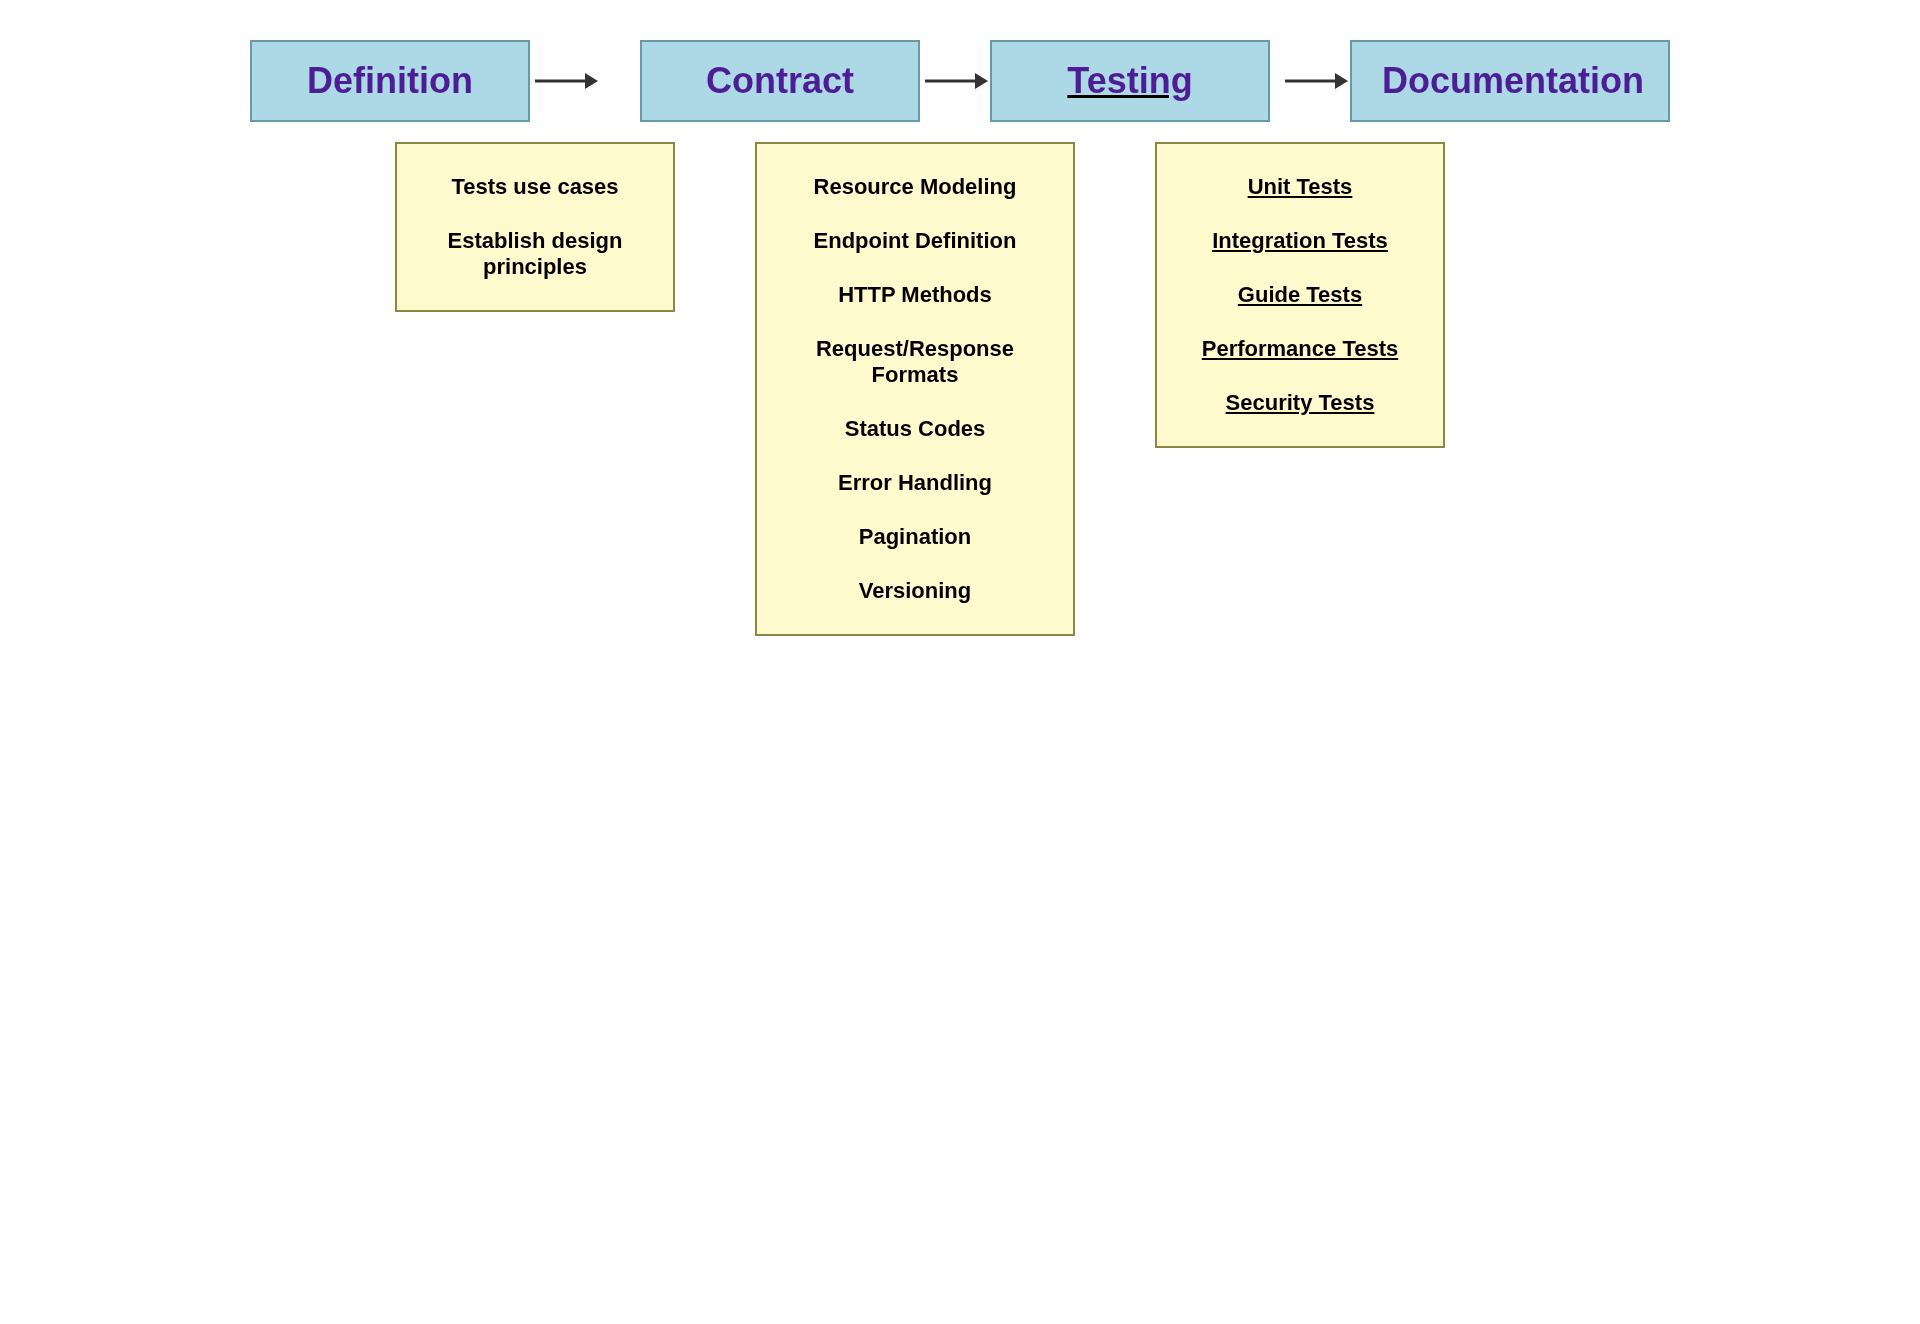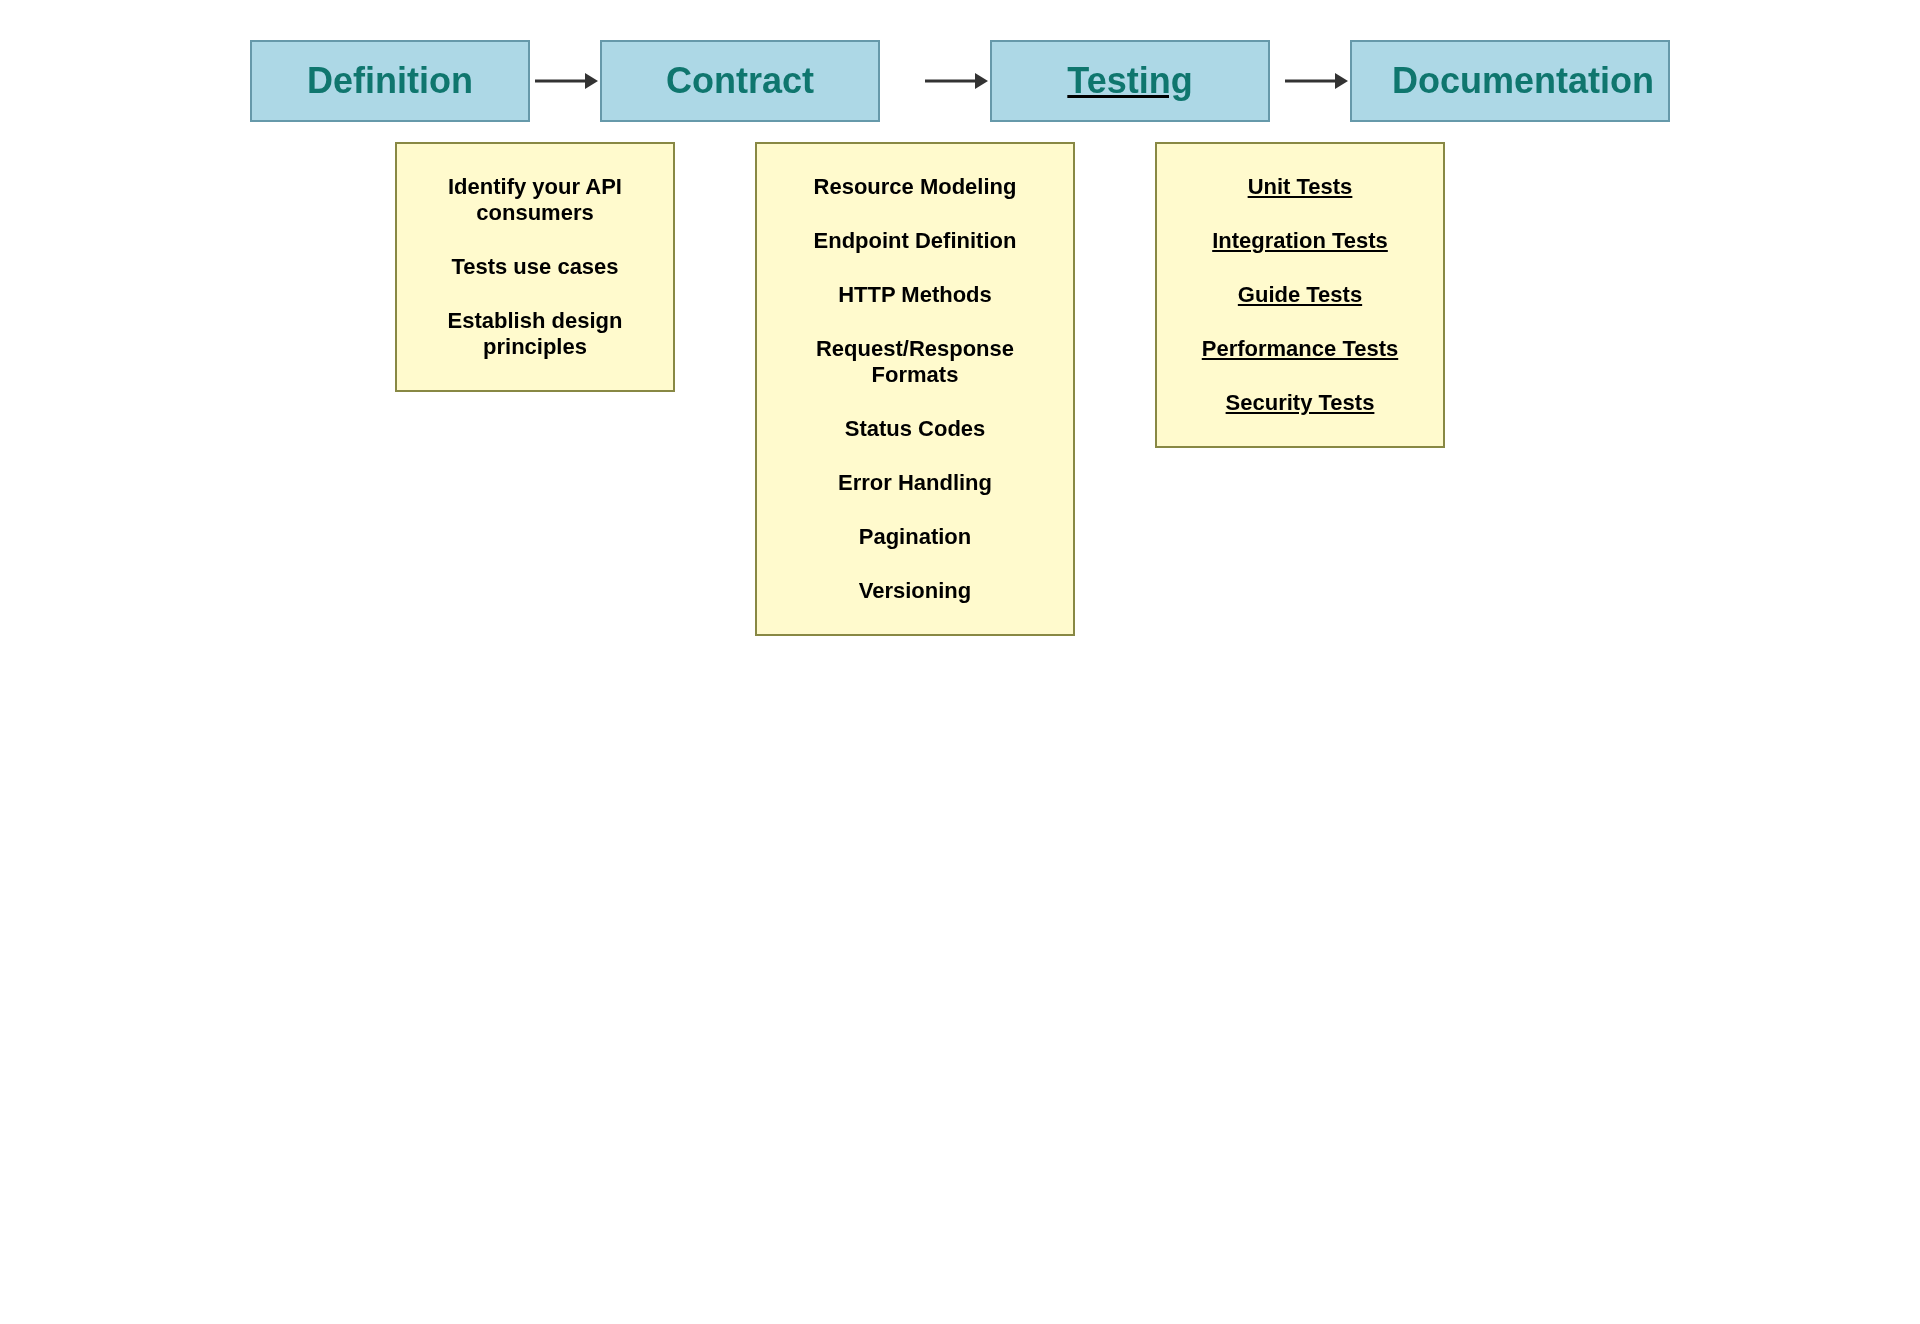--- a/index.html
+++ b/index.html
@@ -22,24 +22,24 @@
       display: flex;
       flex-direction: column;
       align-items: center;
       width: 100%;
       max-width: 1400px;
     }
 
     .stage-header {
       background-color: #add8e6;
       border: 2px solid #6699aa;
-      padding: 18px 40px;
+      padding: 18px 30px;
       font-size: 36px;
       font-weight: bold;
-      color: #0f766e;
+      color: #4c1d95;
       min-width: 280px;
       text-align: center;
     }
 
     .content-box {
       background-color: #fffacd;
       border: 2px solid #888844;
       padding: 30px 20px;
       font-size: 22px;
       font-weight: bold;
@@ -81,21 +81,21 @@
       min-width: 280px;
       width: 280px;
       display: flex;
       justify-content: center;
     }
 
     .stage-header-wrapper-2 {
       min-width: 320px;
       width: 320px;
       display: flex;
-      justify-content: flex-start;
+      justify-content: flex-end;
     }
 
     .stage-header-wrapper-3 {
       min-width: 290px;
       width: 290px;
       display: flex;
       text-decoration: underline;
     }
 
     .stage-header-wrapper-4 {
@@ -171,21 +171,20 @@
       <div class="stage-header">
         <span>Documentation</span>
       </div>
     </div>
   </div>
 
   <div class="content-area">
 
     <div class="stage-header-wrapper">
       <div class="content-box content-box-1">
-        <span>Identify your API consumers</span>
         <span>Tests use cases</span>
         <span>Establish design principles</span>
       </div>
     </div>
 
     <div class="col-gap"></div>
 
     <div class="stage-header-wrapper-2">
       <div class="content-box content-box-2">
         <span>Resource Modeling</span>

